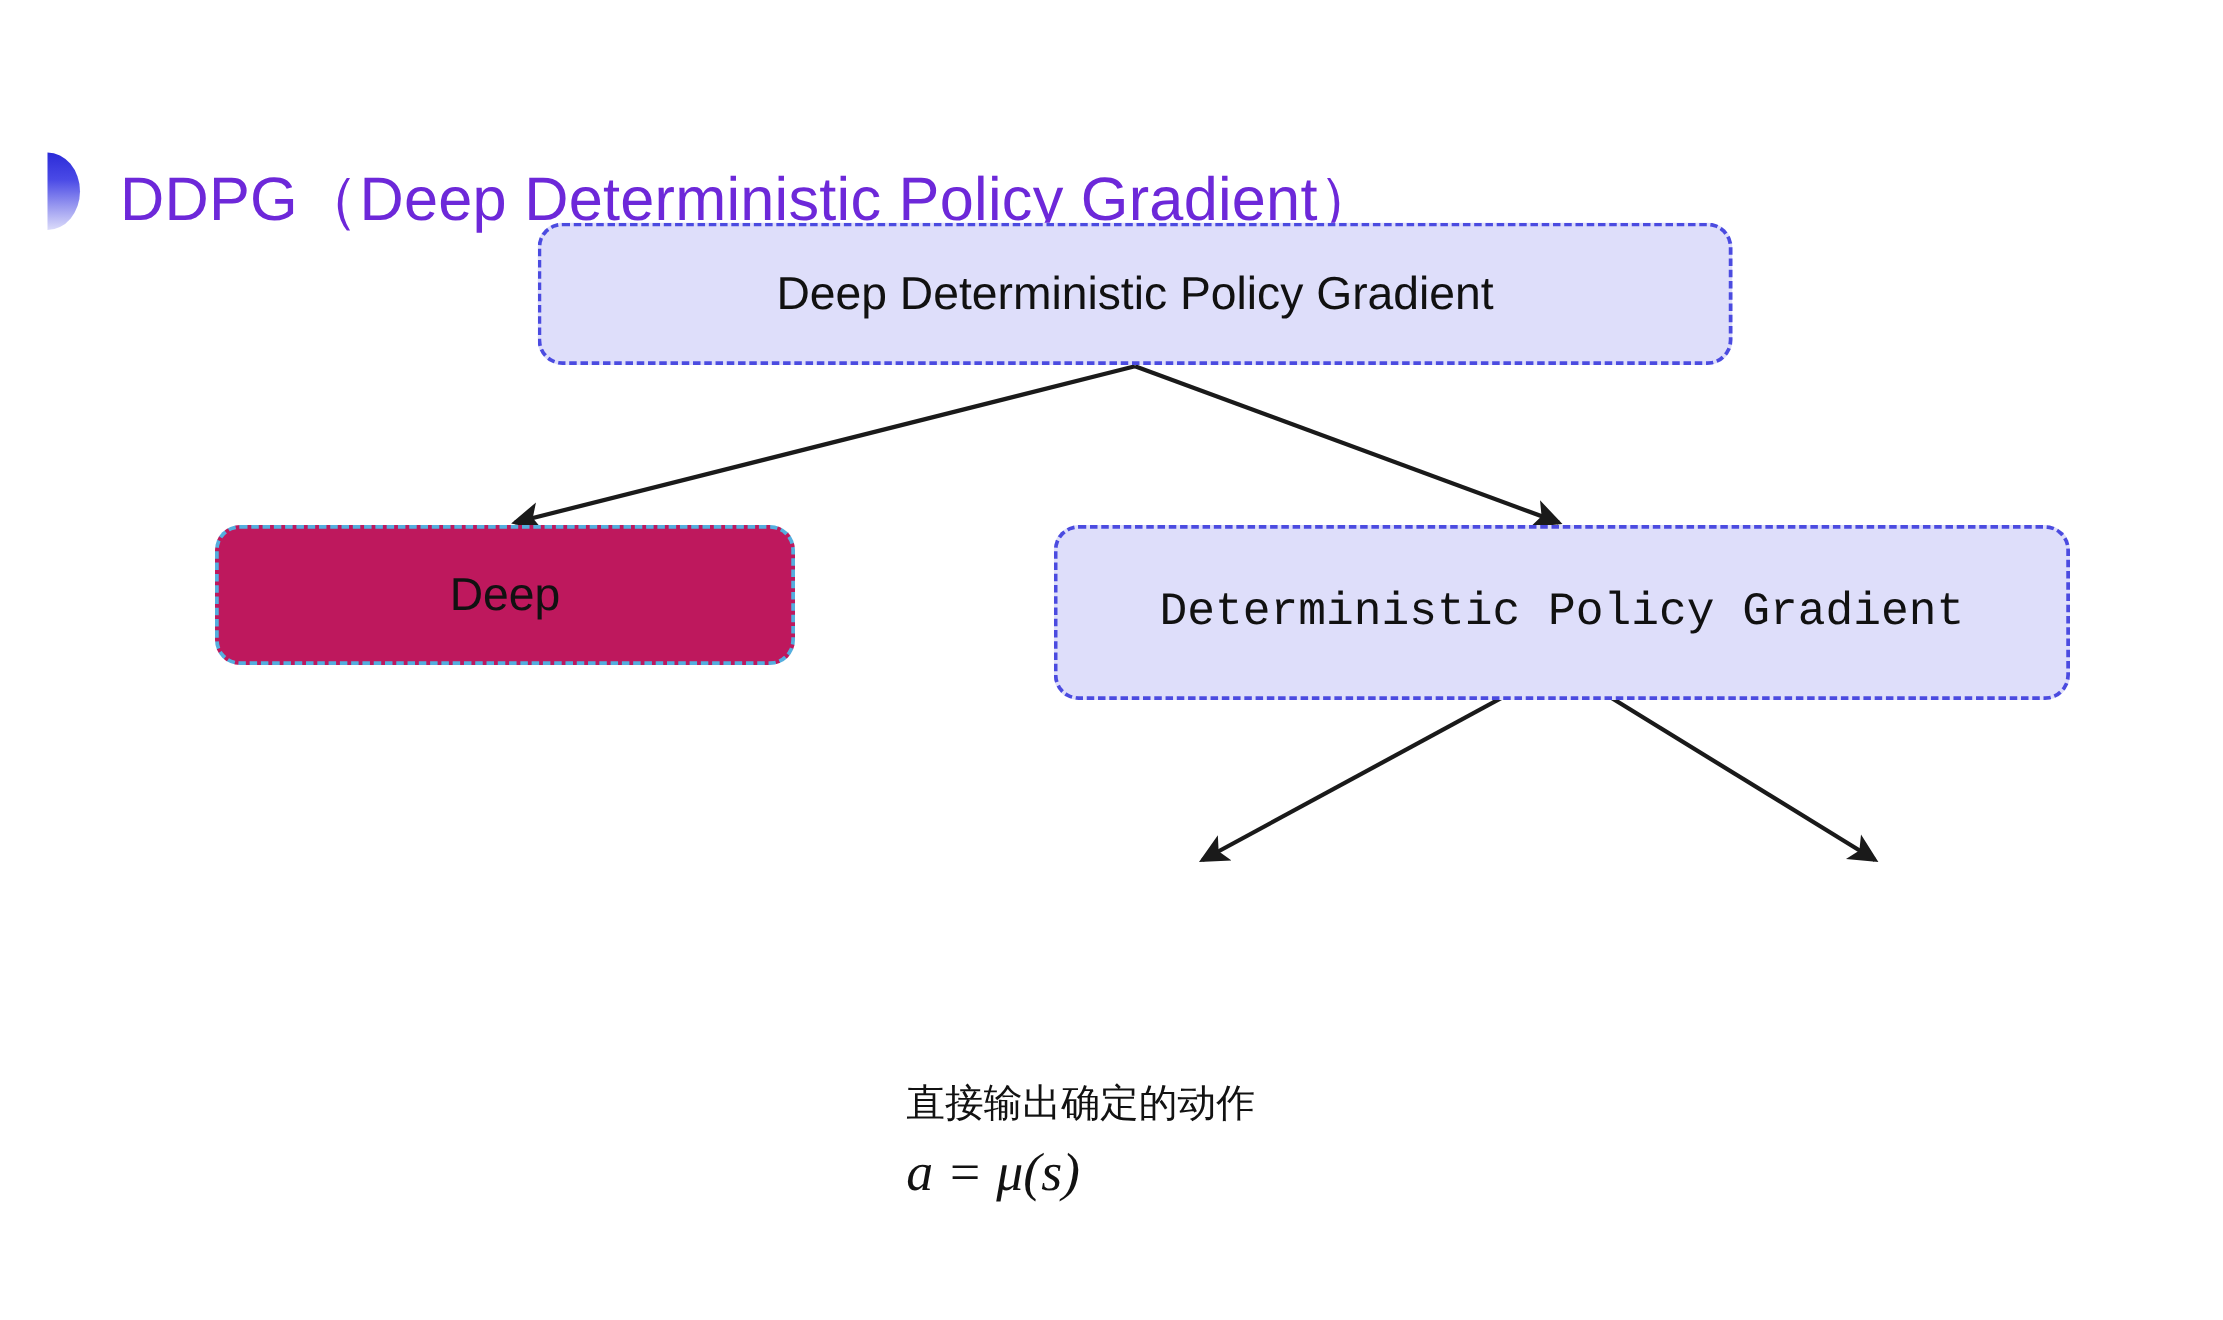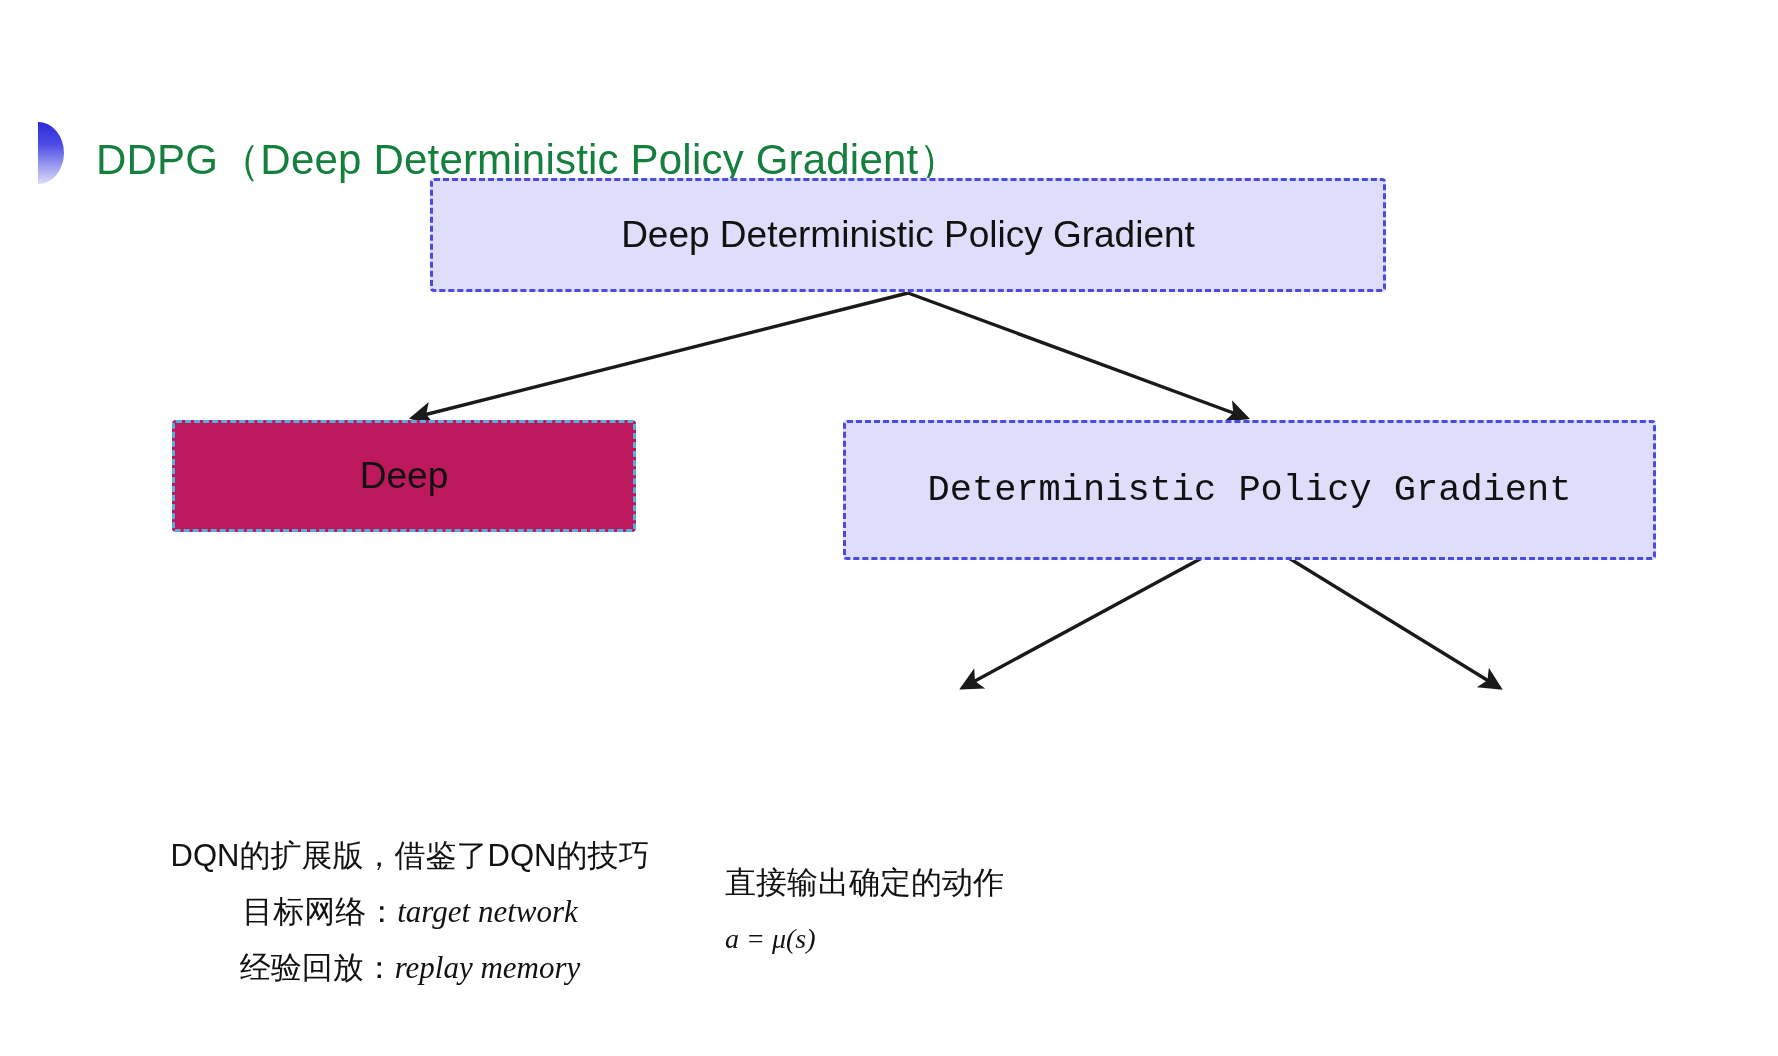--- a/index.html
+++ b/index.html
@@ -31,32 +31,32 @@
     width: 26px;
     height: 62px;
     border-top-right-radius: 26px 31px;
     border-bottom-right-radius: 26px 31px;
     background: linear-gradient(to bottom, #2b2bd8 0%, #4a4ae6 35%, #9a9af0 70%, #dcdcfa 100%);
   }
   #title-text {
     position: absolute;
     left: 96px;
     top: 60px;
-    font-size: 42px;
+    font-size: 49px;
     line-height: 80px;
-    color: #15803d;
+    color: #6d28d9;
     letter-spacing: 0.2px;
     white-space: nowrap;
   }
 
   
   .node {
     position: absolute;
     box-sizing: border-box;
-    border-radius: 4px;
+    border-radius: 20px;
     display: flex;
     align-items: center;
     justify-content: center;
     text-align: center;
     color: #111111;
   }
   .node .node-label {
     display: block;
     width: 100%;
     white-space: nowrap;
@@ -95,21 +95,21 @@
     white-space: nowrap;
   }
   .annot .ln { display: block; }
   .serif-it {
     font-family: "Liberation Serif", "DejaVu Serif", serif;
     font-style: italic;
   }
   .math-it {
     font-family: "Liberation Serif", "DejaVu Serif", serif;
     font-style: italic;
-    font-size: 28px;
+    font-size: 43px;
   }
 
   #annot-left   { left: 150px;  top: 828px; text-align: center; width: 520px; }
   #annot-left .ln { text-align: center; }
   #annot-mid    { left: 725px;  top: 855px; text-align: left; width: 460px; }
   #annot-right  { left: 1300px; top: 855px; text-align: center; width: 400px; }
 </style>
 </head>
 <body>
 
@@ -143,29 +143,20 @@
   <div id="node-deep" class="node node-blue">
     <span class="node-label">Deep</span>
   </div>
 
   <div id="node-dpg" class="node node-purple">
     <span class="node-label">Deterministic Policy Gradient</span>
   </div>
 
 
 
-  <div id="annot-left" class="annot">
-    <span class="ln">DQN的扩展版，借鉴了DQN的技巧</span>
-    <span class="ln">
-      <span>目标网络：</span><span class="serif-it">target network</span>
-    </span>
-    <span class="ln">
-      <span>经验回放：</span><span class="serif-it">replay memory</span>
-    </span>
-  </div>
 
   <div id="annot-mid" class="annot">
     <span class="ln">直接输出确定的动作</span>
     <span class="ln math-it">a = μ(s)</span>
   </div>
 
 
 </div>
 
 </body></html>

